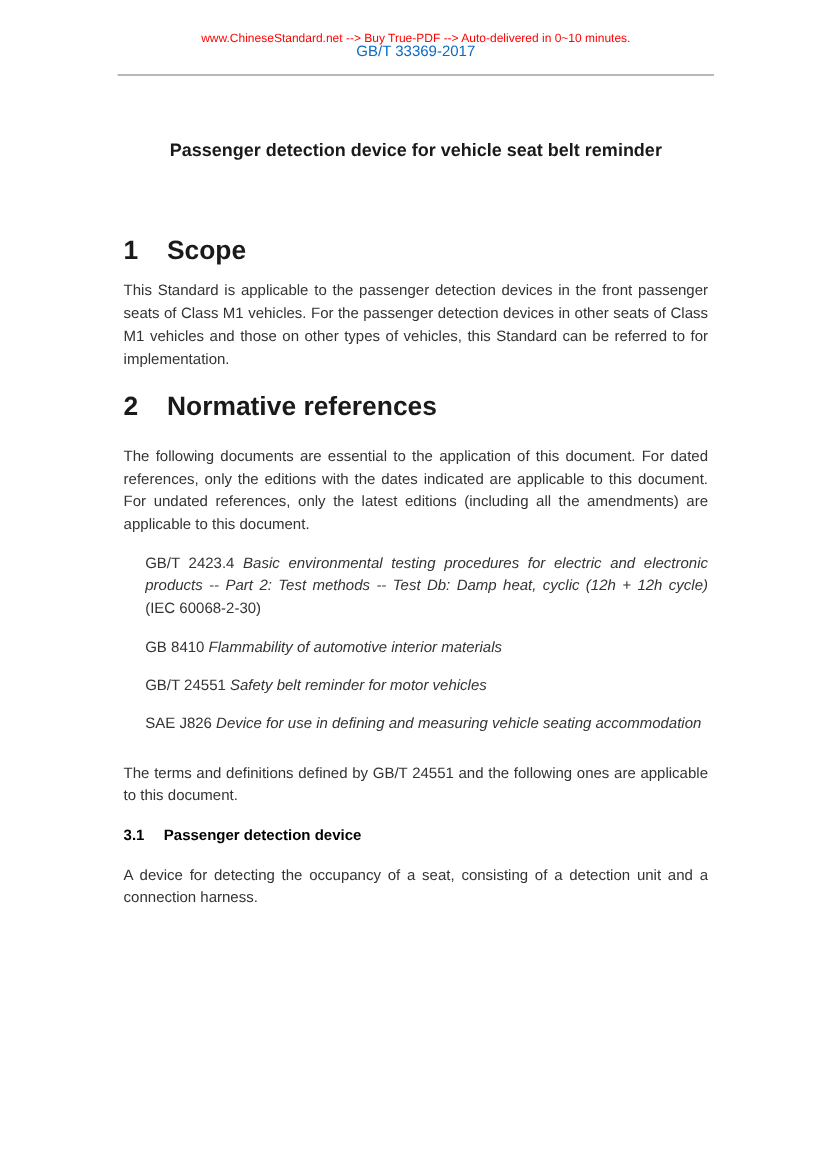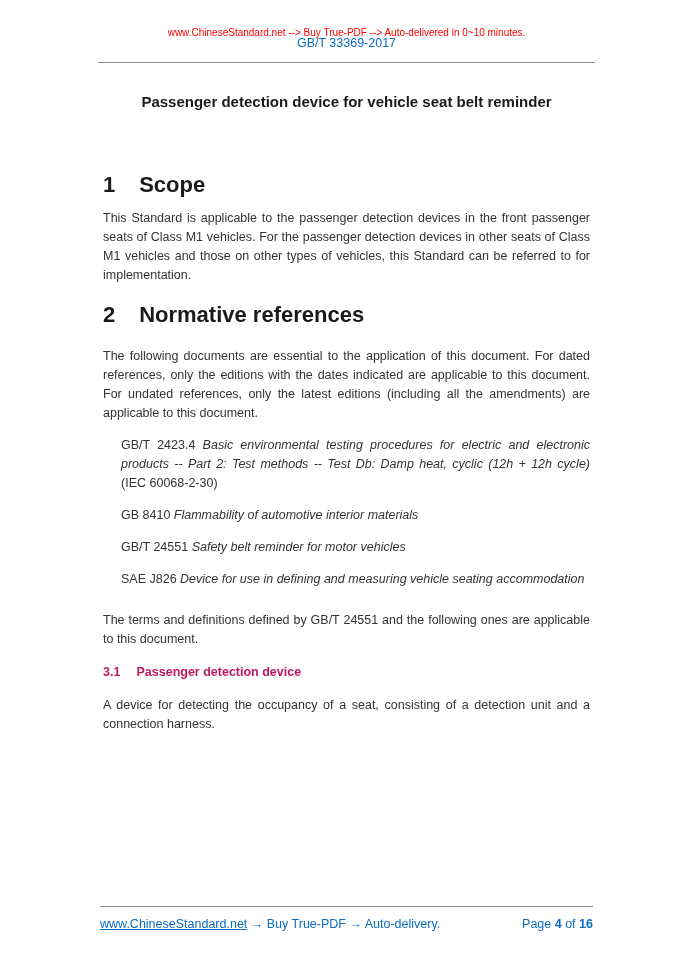--- a/index.html
+++ b/index.html
@@ -34,21 +34,21 @@
     z-index: 1;
   }
   .rule-top {
     position: absolute; top: 62px; left: 98px; width: 497px;
     height: 0; border-top: 1px solid var(--rule, #8a8a8a);
   }
 
   
   .content {
     width: 487px; margin: 0 auto;
-    padding-top: 92px;
+    padding-top: 116px;
     font-size: 12.5px; line-height: 19px;
   }
   .doc-title {
     margin: 0;
     font-size: 15px; line-height: 19px;
     font-weight: bold; text-align: center;
     color: #1a1a1a;
   }
   .sec-heading {
     margin: 0;
@@ -65,21 +65,21 @@
   .p-next   { margin-top: 14px; }
   .ref {
     margin-top: 13px;
     margin-left: 18px;
   }
   .ref-title { font-style: italic; }
 
   .sub-heading {
     margin: 14px 0 0 0;
     font-size: 12.5px; line-height: 19px;
-    font-weight: bold; color: #be185d;
+    font-weight: bold; color: #000000;
   }
   .sub-num { display: inline-block; min-width: 30px; }
 
   
   .page-footer {
     position: absolute; top: 906px; left: 100px; right: 100px;
     border-top: 1px solid var(--rule, #8a8a8a);
     padding-top: 9px;
     display: flex; justify-content: space-between; align-items: baseline;
     font-size: 12.5px; line-height: 16px;
@@ -135,23 +135,14 @@
 
     <h3 class="sub-heading">
       <span class="sub-num">3.1</span>
       <span>Passenger detection device</span>
     </h3>
 
     <p class="p-next">A device for detecting the occupancy of a seat, consisting of a detection unit and a connection harness.</p>
 
   </main>
 
-  <footer class="page-footer">
-    <div class="footer-left"><a class="footer-domain">www.ChineseStandard.net</a><span> → Buy True-PDF → Auto-delivery.</span></div>
-    <div class="footer-right">
-      <span>Page</span>
-      <b>4</b>
-      <span>of</span>
-      <b>16</b>
-    </div>
-  </footer>
 
 </div>
 
 </body></html>

